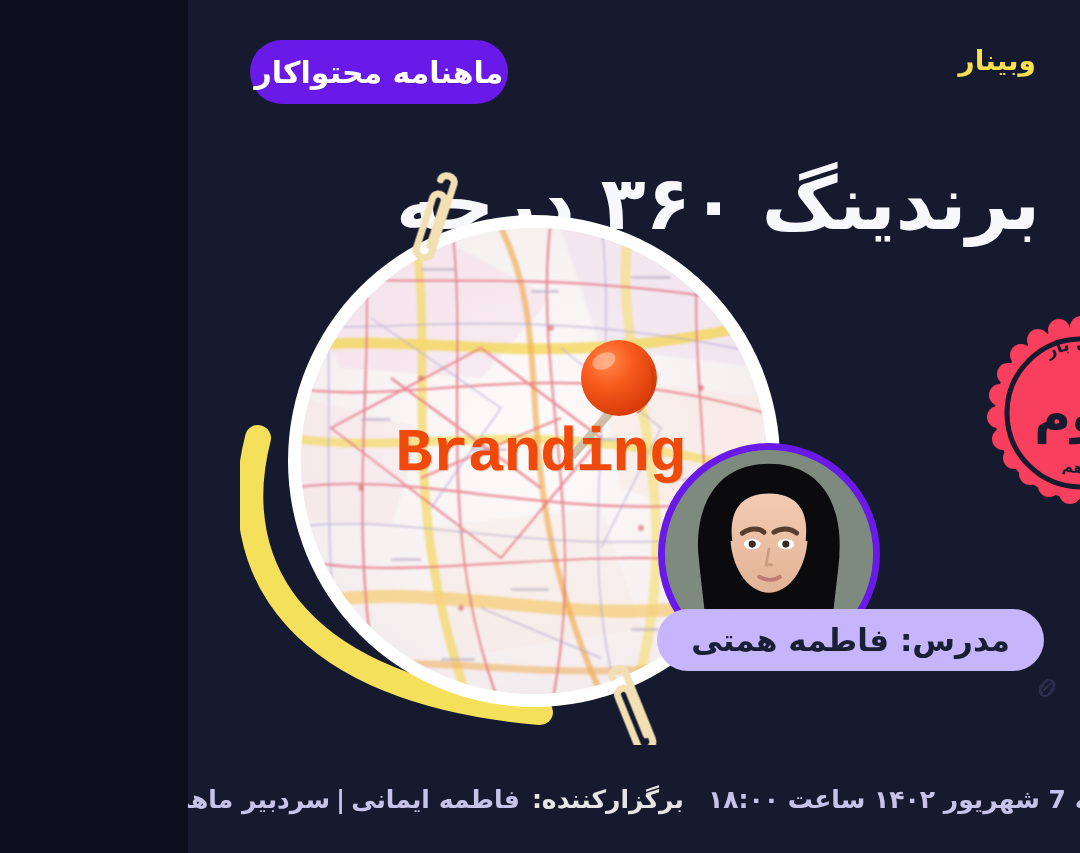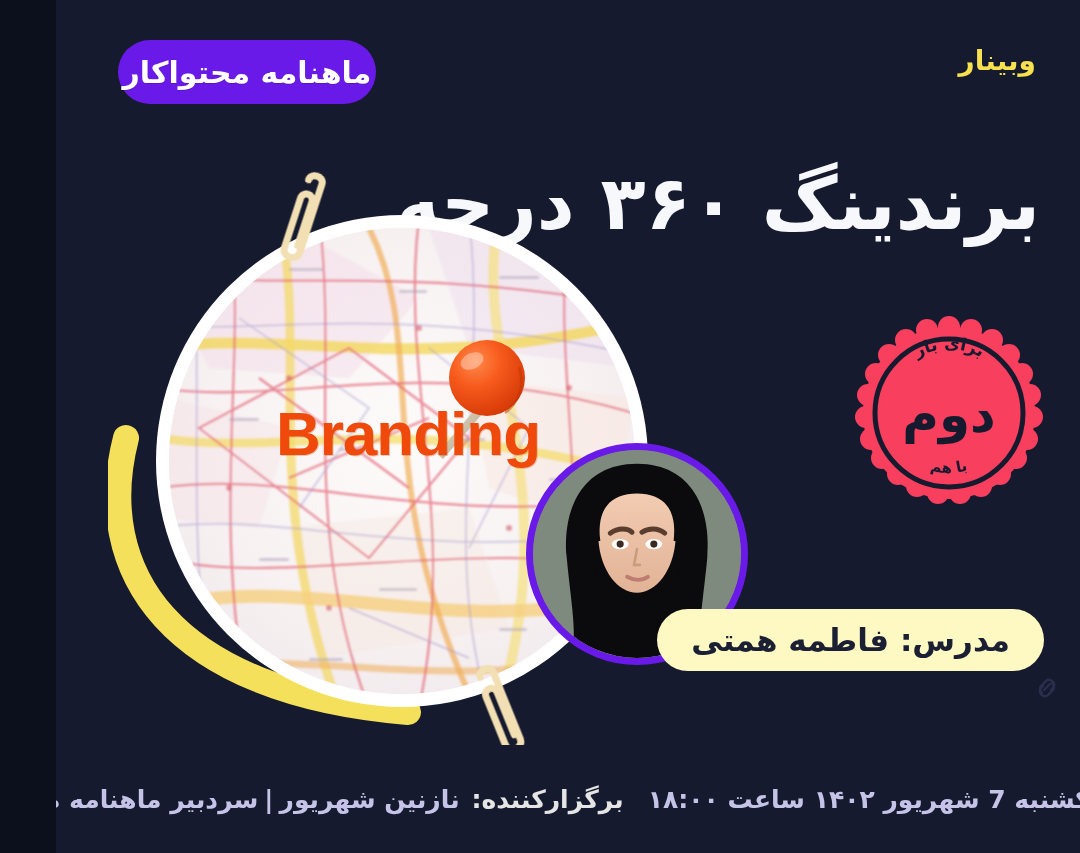--- a/index.html
+++ b/index.html
@@ -3,21 +3,21 @@
 <meta charset="utf-8">
 <title>Webinar Poster</title>
 <style>
   * { margin:0; padding:0; box-sizing:border-box; }
   html,body {
     background:#0c0f1c;
     font-family:"DejaVu Sans","Liberation Sans",sans-serif;
   }
   .poster{
     position:relative;
-    width:1024px;
+    width:892px;
     height:853px;
     background:#161a2e;
     overflow:hidden;
   }
 
   
   .brand-pill{
     position:absolute;
     left:62px; top:40px;
     width:258px; height:64px;
@@ -81,23 +81,23 @@
     width:100%; height:100%;
     border-radius:50%;
     overflow:hidden;
     position:relative;
     background:#f3eef0;
   }
   .map-svg{position:absolute; inset:0; width:100%; height:100%;}
 
   .branding-word{
     position:absolute;
-    left:12px; right:0; top:170px;
+    left:12px; right:0; top:190px;
     text-align:center;
-    font-family:Liberation Sans, sans-serif;
+    font-family:Liberation Mono, monospace;
     font-weight:bold;
     font-size:62px;
     color:#ef4a0b;
     letter-spacing:-1px;
     direction:ltr;
     text-shadow:1px 1px 0 rgba(180,60,0,.25);
   }
 
   
   .pin{ position:absolute; left:258px; top:105px; width:108px; height:130px;}
@@ -134,21 +134,21 @@
     direction:rtl;
     margin-top:4px;
   }
 
   
   .instructor-pill{
     position:absolute;
     right:36px; top:609px;
     height:62px;
     padding:0 34px;
-    background:#fef9c3;
+    background:#c4b5fd;
     border-radius:34px;
     display:flex; align-items:center; justify-content:center;
   }
   .instructor-pill .txt{
     color:#1b1f33;
     font-size:31px;
     font-weight:bold;
     direction:rtl;
     white-space:nowrap;
   }
@@ -397,17 +397,17 @@
   </div>
 
   <svg class="link-icon" viewBox="0 0 30 32" fill="none">
     <path d="M12 18 L18 12" stroke="#3a4066" stroke-width="2.4" stroke-linecap="round"></path>
     <path d="M10 21 A5 5 0 0 1 10 13 L14 9 A5 5 0 0 1 21 16 L19 18" stroke="#3a4066" stroke-width="2.4" fill="none" stroke-linecap="round"></path>
     <path d="M20 11 A5 5 0 0 1 20 19 L16 23 A5 5 0 0 1 9 16 L11 14" stroke="#3a4066" stroke-width="2.4" fill="none" stroke-linecap="round"></path>
   </svg>
 
   <div class="footer">
     <div class="line">
-      <span class="lbl">زمان:</span><span class="sp"></span><span class="val">یکشنبه 7 شهریور ۱۴۰۲ ساعت ۱۸:۰۰</span><span class="sp"></span><span class="sp"></span><span class="lbl">برگزارکننده:</span><span class="sp"></span><span class="val">نازنین شهریور</span><span class="sep">|</span><span class="val">سردبیر ماهنامه محتواکار</span>
+      <span class="lbl">زمان:</span><span class="sp"></span><span class="val">یکشنبه 7 شهریور ۱۴۰۲ ساعت ۱۸:۰۰</span><span class="sp"></span><span class="sp"></span><span class="lbl">برگزارکننده:</span><span class="sp"></span><span class="val">فاطمه ایمانی</span><span class="sep">|</span><span class="val">سردبیر ماهنامه محتواکار</span>
     </div>
   </div>
 
 </div>
 
 </body></html>

